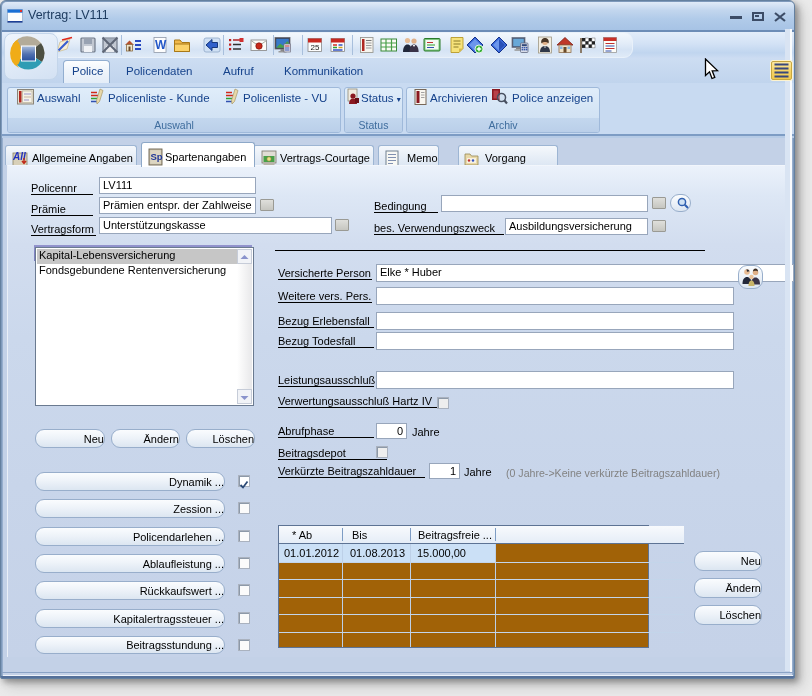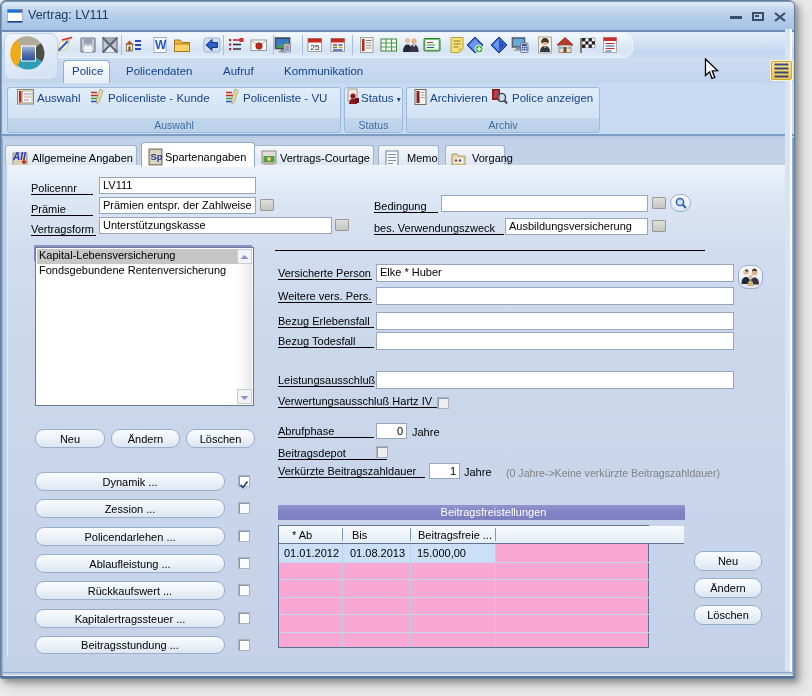--- a/index.html
+++ b/index.html
@@ -38,21 +38,21 @@
 
 .itab{position:absolute;top:144px;height:20px;border:1px solid #9db5d3;border-bottom:none;border-radius:3px 3px 0 0;background:linear-gradient(180deg,#f5f8fc,#dde7f3);}
 .itabtxt{font-size:11px;color:#000;position:absolute;top:6px;}
 #activetab{position:absolute;left:140px;top:141px;width:114px;height:25px;border:1px solid #8da8c8;border-bottom:none;border-radius:3px 3px 0 0;background:#fff;z-index:3;}
 
 #panel{position:absolute;left:6px;top:164px;width:779px;height:492px;background:linear-gradient(180deg,#ecf2fb 0%,#dde7f5 6%,#d2ddef 16%,#cbd8ec 35%,#c8d5ea 65%,#c5d2e8 100%);border-top:1px solid #f2f6fc;border-left:1px solid #e9eff8;}
 
 .lbl{position:absolute;font-size:11px;color:#000;border-bottom:1px solid #000;height:13px;white-space:nowrap;}
 .fld{position:absolute;background:#fff;border:1px solid #98a6bb;font-size:11px;color:#000;padding:1px 0 0 3px;white-space:nowrap;overflow:hidden;}
 .dots{position:absolute;width:14px;height:12px;background:linear-gradient(180deg,#dfdfdb,#c6c6c0);border:1px solid #9a9a94;border-radius:1px;}
-.btn{position:absolute;border:1px solid #98aecb;border-radius:9px;background:linear-gradient(180deg,#fafcfe 0%,#eef3f9 45%,#dce6f1 100%);font-size:11px;color:#000;text-align:center;}
+.btn{position:absolute;border:1px solid #98aecb;border-radius:9px;background:linear-gradient(180deg,#fafcfe 0%,#eef3f9 45%,#dce6f1 100%);font-size:11px;color:#000;text-align:right;}
 .cb{position:absolute;width:12px;height:12px;background:#fbfbfb;border:1px solid #aab2bf;box-shadow:inset 1px 1px 0 #8d99a8;}
 .purph{position:absolute;background:linear-gradient(180deg,#9394cd,#8183c4 45%,#7d7fc1);color:#fff;font-size:11px;text-align:center;padding-left:24px;}
 </style>
 </head>
 <body>
 <div id="win">
   <div id="titlebar"></div>
   <svg id="titleicon" width="16" height="14" viewBox="0 0 16 14">
       <rect x="0.5" y="0.5" width="15" height="13" fill="#fdfdfd" stroke="#9ab0cc" stroke-width="0.8"></rect>
       <rect x="0.5" y="0.5" width="15" height="3.2" fill="#1a6fd4"></rect>
@@ -350,21 +350,21 @@
   <div class="itab" style="left:377px;width:61px;">
       <span class="itabtxt" style="left:28px;">Memo</span>
       <svg class="abs" style="left:6px;top:4px;" width="14" height="17" viewBox="0 0 14 17">
         <rect x="1" y="1" width="12" height="15" fill="#f8f8f4" stroke="#708090" stroke-width="1"></rect>
         <line x1="3" y1="4.5" x2="11" y2="4.5" stroke="#8090b0" stroke-width="1"></line>
         <line x1="3" y1="7.5" x2="11" y2="7.5" stroke="#8090b0" stroke-width="1"></line>
         <line x1="3" y1="10.5" x2="11" y2="10.5" stroke="#8090b0" stroke-width="1"></line>
         <line x1="3" y1="13.5" x2="8" y2="13.5" stroke="#8090b0" stroke-width="1"></line>
       </svg>
     </div>
-  <div class="itab" style="left:444px;width:60px;">
+  <div class="itab" style="left:457px;width:100px;">
       <span class="itabtxt" style="left:26px;">Vorgang</span>
       <svg class="abs" style="left:5px;top:4px;" width="15" height="17" viewBox="0 0 15 17">
         <path d="M1 4 h5 l1.5 2 h6.5 v9 h-13 z" fill="#e8d8a8" stroke="#988850" stroke-width="0.8"></path>
         <rect x="3" y="8" width="9" height="5" fill="#f6f0e0"></rect>
         <circle cx="5" cy="10.5" r="1.2" fill="#c03030"></circle>
         <circle cx="9" cy="10.5" r="1.2" fill="#3050c0"></circle>
       </svg>
     </div>
   <div id="activetab">
       <span class="itabtxt" style="left:23px;top:8px;">Spartenangaben</span>
@@ -426,21 +426,21 @@
   <div class="btn" style="left:34px;top:553px;width:190px;height:19px;line-height:18px;">Ablaufleistung ...</div>
   <div class="cb" style="left:237px;top:556px;"></div>
   <div class="btn" style="left:34px;top:580px;width:190px;height:19px;line-height:18px;">Rückkaufswert ...</div>
   <div class="cb" style="left:237px;top:583px;"></div>
   <div class="btn" style="left:34px;top:608px;width:190px;height:19px;line-height:18px;">Kapitalertragssteuer ...</div>
   <div class="cb" style="left:237px;top:611px;"></div>
   <div class="btn" style="left:34px;top:635px;width:190px;height:18px;line-height:17px;">Beitragsstundung ...</div>
   <div class="cb" style="left:237px;top:638px;"></div>
 
   <div class="lbl" style="left:277px;top:266px;width:94px;">Versicherte Person</div>
-  <div class="fld" style="left:375px;top:263px;width:358px;height:18px;">Elke * Huber</div>
+  <div class="fld" style="left:375px;top:263px;width:418px;height:18px;">Elke * Huber</div>
   <div class="btn" style="left:737px;top:264px;width:25px;height:24px;"><svg width="21" height="20" viewBox="0 0 21 20" style="margin-top:1px;">
         <circle cx="6" cy="5" r="2.8" fill="#e8bc94"></circle>
         <path d="M5.5 2.2 a3 3 0 0 1 3 2 l-2.5 0.5 z" fill="#2a2a32"></path>
         <path d="M1.5 17 c0-5 2-7 4.5-7 s4.5 2 4.5 7 z" fill="#22283a"></path>
         <circle cx="14.5" cy="5.5" r="2.8" fill="#e0b088"></circle>
         <path d="M12 4.5 c0-2 1.2-3 2.5-3 s2.6 1 2.5 3 c-0.8-1-4.2-1-5 0 z" fill="#3a2a20"></path>
         <path d="M10 17.5 c0-5 2-7 4.5-7 s4.5 2 4.5 7 z" fill="#3a3348"></path>
         <circle cx="10.5" cy="10" r="2.2" fill="#ecc49c"></circle>
         <path d="M7.5 19 c0-4 1.4-5.5 3-5.5 s3 1.5 3 5.5 z" fill="#c8b468"></path>
       </svg></div>
@@ -457,22 +457,21 @@
   <div class="lbl" style="left:277px;top:424px;width:96px;">Abrufphase</div>
   <div class="fld" style="left:375px;top:422px;width:31px;height:16px;text-align:right;padding-right:3px;">0</div>
   <div class="abs" style="left:411px;top:425px;font-size:11px;">Jahre</div>
   <div class="lbl" style="left:277px;top:446px;width:109px;">Beitragsdepot</div>
   <div class="cb" style="left:375px;top:445px;background:#eee;"></div>
   <div class="lbl" style="left:277px;top:464px;width:147px;">Verkürzte Beitragszahldauer</div>
   <div class="fld" style="left:428px;top:462px;width:31px;height:16px;text-align:right;padding-right:3px;">1</div>
   <div class="abs" style="left:463px;top:465px;font-size:11px;">Jahre</div>
   <div class="abs" style="left:505px;top:466px;font-size:10.6px;color:#828282;">(0 Jahre-&gt;Keine verkürzte Beitragszahldauer)</div>
 
-  <div class="purph" style="left:277px;top:504px;width:407px;height:15px;line-height:15px;">Beitragsfreistellungen</div>
-  <div class="abs" style="left:277px;top:524px;width:371px;height:123px;background:#f9a8d4;border:1px solid #5d7394;">
+  <div class="abs" style="left:277px;top:524px;width:371px;height:123px;background:#a16207;border:1px solid #5d7394;">
     <div class="abs" style="left:0;top:0;width:405px;height:18px;background:linear-gradient(180deg,#f8fafd,#e5edf7);border-bottom:1px solid #5d7394;"></div>
     <div class="abs" style="left:63px;top:2px;width:1px;height:13px;background:#7d9cc4;"></div>
     <div class="abs" style="left:131px;top:2px;width:1px;height:13px;background:#7d9cc4;"></div>
     <div class="abs" style="left:216px;top:2px;width:1px;height:13px;background:#7d9cc4;"></div>
     <div class="abs" style="left:13px;top:3px;font-size:11px;">* Ab</div>
     <div class="abs" style="left:73px;top:3px;font-size:11px;">Bis</div>
     <div class="abs" style="left:139px;top:3px;font-size:11px;">Beitragsfreie ...</div>
     <div class="abs" style="left:0px;top:18px;width:216px;height:18px;background:#cbe0f6;"></div>
     <div class="abs" style="left:5px;top:21px;font-size:11px;">01.01.2012</div>
     <div class="abs" style="left:71px;top:21px;font-size:11px;">01.08.2013</div>

